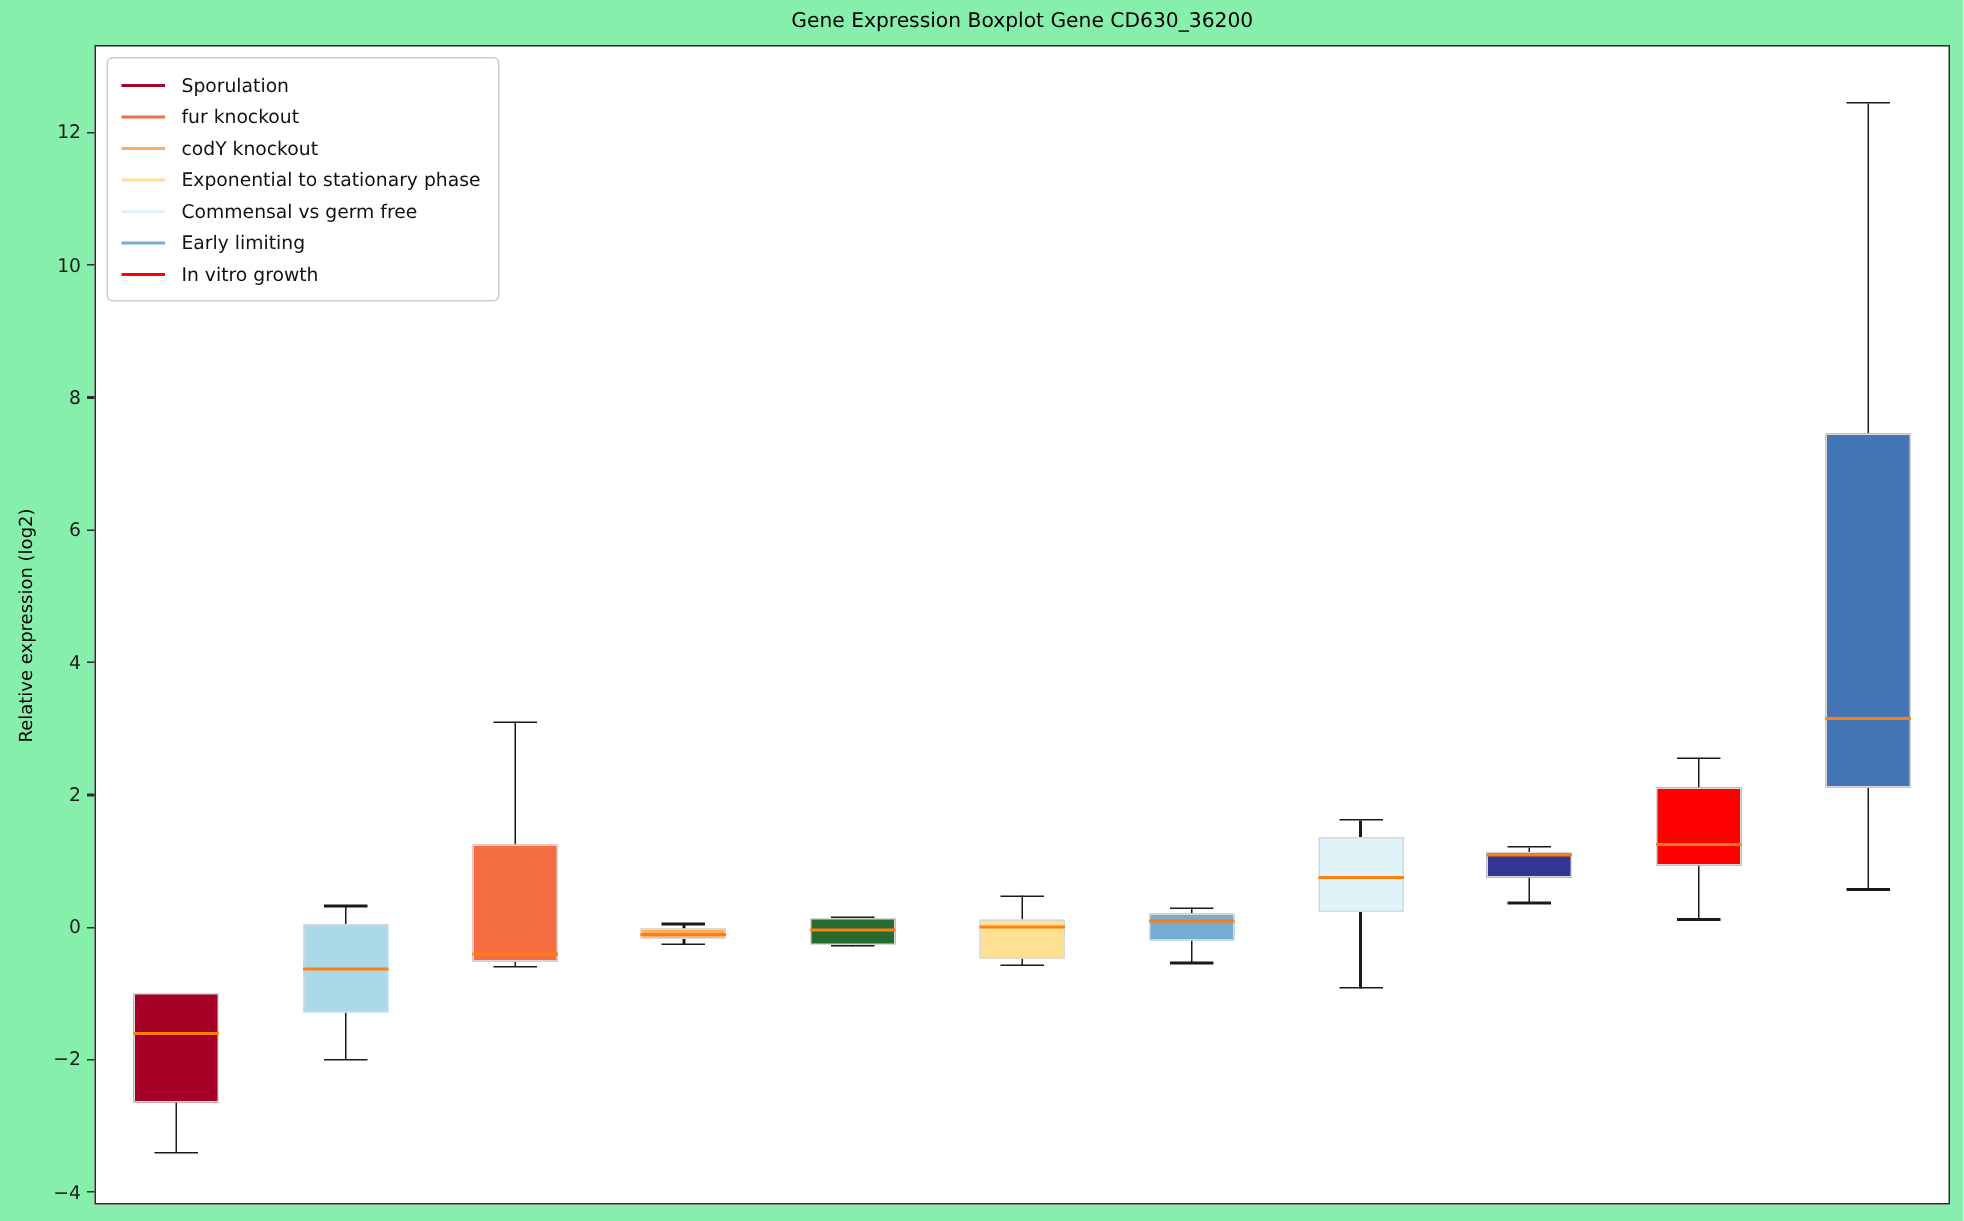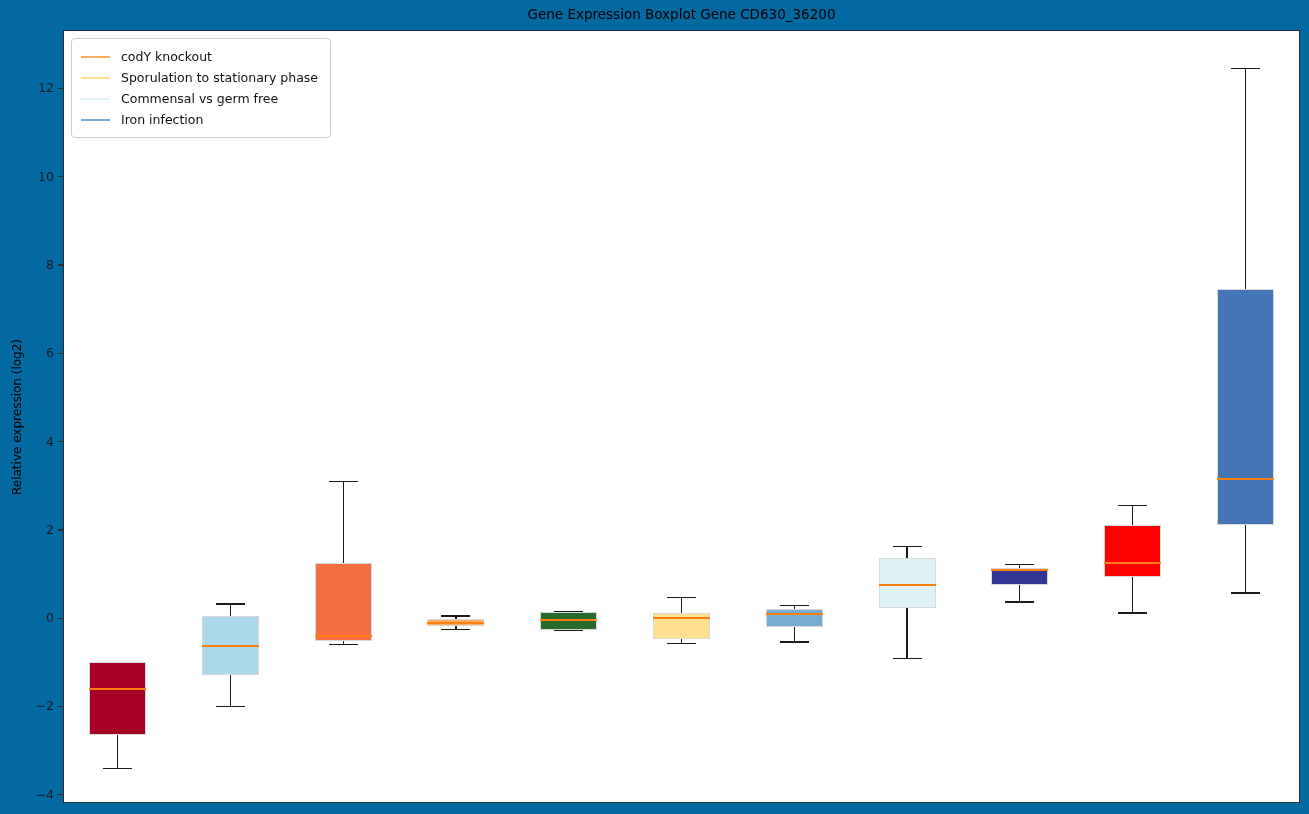--- a/index.html
+++ b/index.html
@@ -1,17 +1,17 @@
 <!DOCTYPE html>
 <html><head>
 <meta charset="utf-8">
 <style>
   html,body{margin:0;padding:0;background:#ffffff;}
   body{font-family:"DejaVu Sans","Liberation Sans",sans-serif;}
-  .figure{position:relative;width:1309px;height:814px;background:#0369a1;overflow:hidden;text-decoration:underline;}
+  .figure{position:relative;width:1309px;height:814px;background:#86efac;overflow:hidden;text-decoration:underline;}
   .title{position:absolute;left:63px;top:6px;width:1237px;text-align:center;font-size:13.5px;color:#000;}
   .ylabel{position:absolute;left:17px;top:417px;transform:translate(-50%,-50%) rotate(-90deg);white-space:nowrap;font-size:12px;color:#000;}
   .plot{position:absolute;left:63px;top:30px;width:1237px;height:773px;border:1px solid #2b2b2b;box-sizing:border-box;background:#fff;}
   .ytick-mark{position:absolute;width:5px;height:1.3px;background:#2b2b2b;left:-6px;}
   .ytick-label{position:absolute;left:-50px;width:40px;text-align:right;font-size:12.5px;color:#1a1a1a;line-height:14px;}
   .whisker{position:absolute;width:1.3px;background:#1a1a1a;}
   .cap{position:absolute;height:1.3px;background:#1a1a1a;}
   .box{position:absolute;box-sizing:border-box;border:1px solid #d8d8d8;}
   .median{position:absolute;height:2px;}
   .legend{position:absolute;left:7px;top:7px;background:#ffffff;border:1px solid #cccccc;border-radius:4px;padding:7px 12px 7px 9px;z-index:5;}
@@ -108,30 +108,42 @@
         <div class="median" style="left: 1040.04px; width: 57px; top: 530.962px; background: rgb(255, 127, 14);"></div>
         <div class="whisker" style="left: 1180.65px; top: 37.5243px; height: 220.29px; background: rgb(26, 26, 26);"></div>
         <div class="whisker" style="left: 1180.65px; top: 494.437px; height: 67.5437px; background: rgb(26, 26, 26);"></div>
         <div class="cap" style="left: 1166.8px; width: 29px; top: 36.9243px; background: rgb(26, 26, 26);"></div>
         <div class="cap" style="left: 1166.8px; width: 29px; top: 561.381px; background: rgb(26, 26, 26);"></div>
         <div class="box" style="left: 1152.8px; top: 257.814px; width: 57px; height: 236.624px; background: rgb(69, 117, 180);"></div>
         <div class="median" style="left: 1152.8px; width: 57px; top: 446.642px; background: rgb(255, 127, 14);"></div>
       </div>
     <div class="legend" id="legend">
         <div class="legend-row">
+          <div class="legend-swatch" style="background: rgb(165, 0, 38);"></div>
+          <div class="legend-label">Sporulation</div>
+        </div>
+        <div class="legend-row">
+          <div class="legend-swatch" style="background: rgb(244, 109, 67);"></div>
+          <div class="legend-label">fur knockout</div>
+        </div>
+        <div class="legend-row">
           <div class="legend-swatch" style="background: rgb(253, 174, 97);"></div>
           <div class="legend-label">codY knockout</div>
         </div>
         <div class="legend-row">
           <div class="legend-swatch" style="background: rgb(254, 224, 144);"></div>
-          <div class="legend-label">Sporulation to stationary phase</div>
+          <div class="legend-label">Exponential to stationary phase</div>
         </div>
         <div class="legend-row">
           <div class="legend-swatch" style="background: rgb(224, 243, 248);"></div>
           <div class="legend-label">Commensal vs germ free</div>
         </div>
         <div class="legend-row">
           <div class="legend-swatch" style="background: rgb(116, 173, 209);"></div>
-          <div class="legend-label">Iron infection</div>
+          <div class="legend-label">Early limiting</div>
+        </div>
+        <div class="legend-row">
+          <div class="legend-swatch" style="background: rgb(255, 0, 0);"></div>
+          <div class="legend-label">In vitro growth</div>
         </div>
       </div>
   </div>
 </div>
 
 </body></html>

